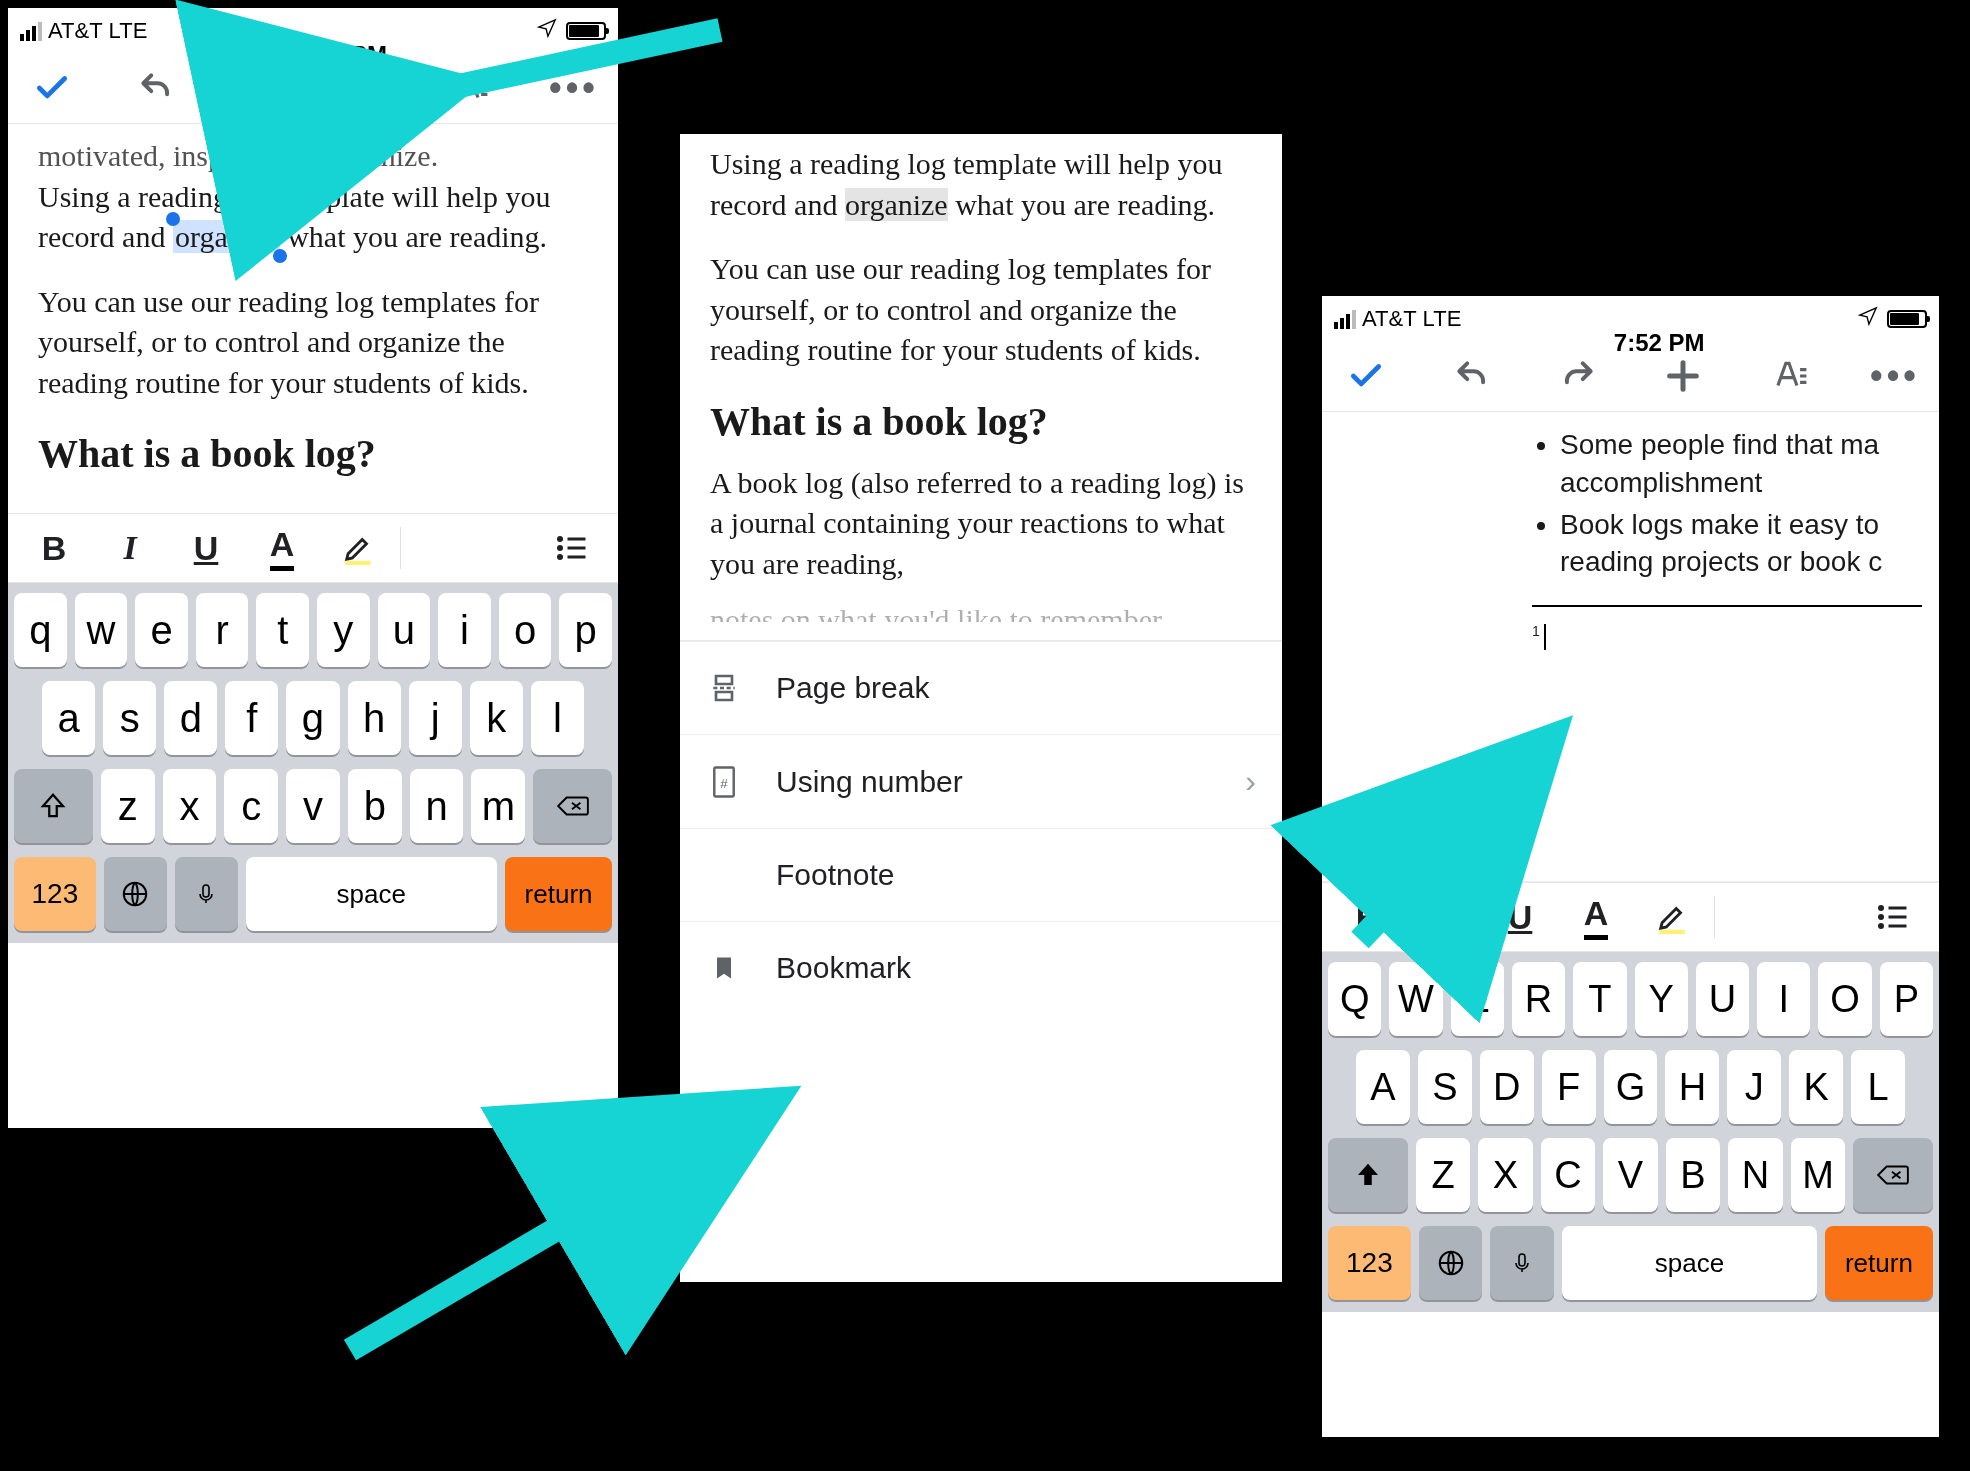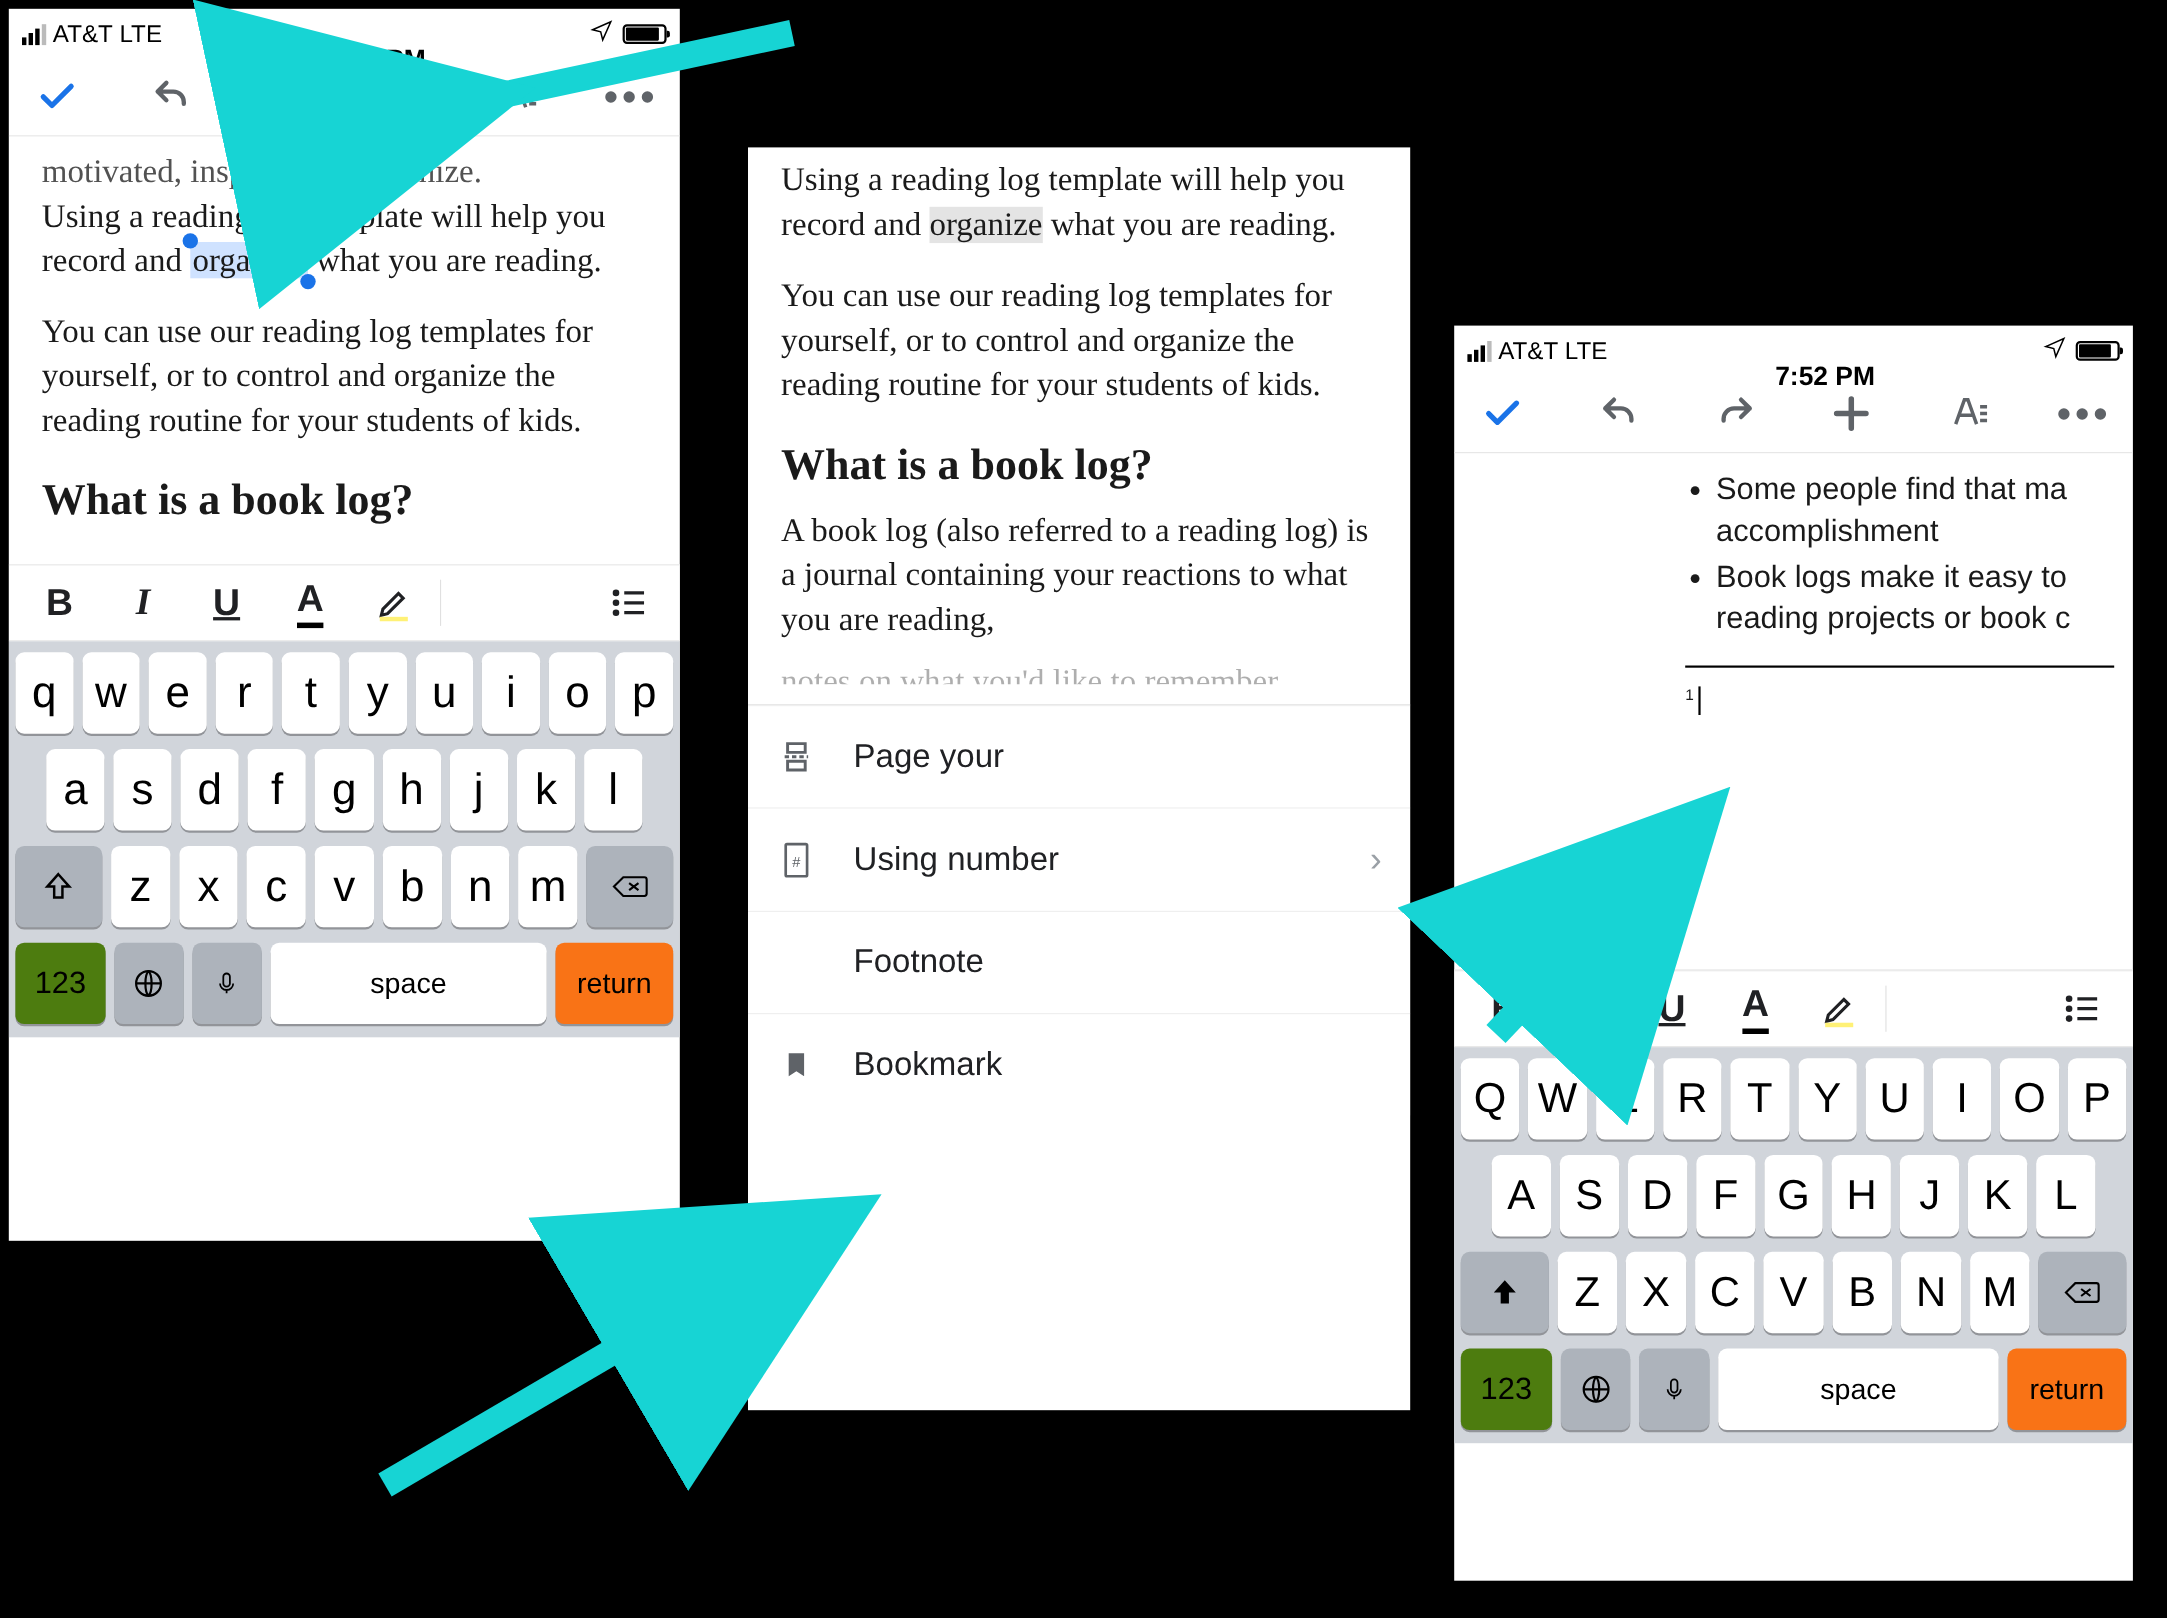--- a/index.html
+++ b/index.html
@@ -118,21 +118,21 @@
     box-shadow: 0 2px 0 rgba(0,0,0,0.3);
     display:flex; align-items:center; justify-content:center;
     font-size:38px;
     color:#000;
   }
   .key.lower { font-size: 40px; }
   .key.space { flex:4; }
   .key.ret { flex:1.7; background:#f97316; font-size:26px;}
   .key.shift { flex:1.3; background:#adb3bb;}
   .key.bksp { flex:1.3; background:#adb3bb;}
-  .key.num { flex:1.3; background:#4d7c0f; font-size:28px;}
+  .key.num { flex:1.3; background:#fdba74; font-size:28px;}
   .key.globe { background:#adb3bb; }
   .key.mic { background:#adb3bb; }
   .krow.r2 { padding: 0 28px; }
   .krow.r4 { margin-bottom: 4px; }
 
   
   .insert-panel {
     border-top: 1px solid #e8e8e8;
     background:#fff;
     font-family: -apple-system, Helvetica, Arial, sans-serif;
@@ -340,21 +340,21 @@
     <div style="opacity:0.35; overflow:hidden; height:22px; white-space:nowrap">notes on what you'd like to remember</div>
   </div>
   <div class="insert-panel">
     <div class="insert-row">
       <span class="ico">
         <svg width="32" height="32" viewBox="0 0 24 24">
             <path d="M6 3h12v6H6zM6 15h12v6H6z" fill="none" stroke="#5f6368" stroke-width="2"></path>
             <path d="M4 12h16" stroke="#5f6368" stroke-width="2" stroke-dasharray="3 2"></path>
           </svg>
       </span>
-      <span>Page your</span>
+      <span>Page break</span>
     </div>
     <div class="insert-row">
       <span class="ico">
         <svg width="30" height="34" viewBox="0 0 24 28">
             <rect x="4" y="2" width="16" height="24" rx="1" fill="none" stroke="#5f6368" stroke-width="2"></rect>
             <text x="12" y="19" font-size="11" text-anchor="middle" fill="#5f6368" font-family="Arial">#</text>
           </svg>
       </span>
       <span>Using number</span>
       <span class="chev">›</span>

